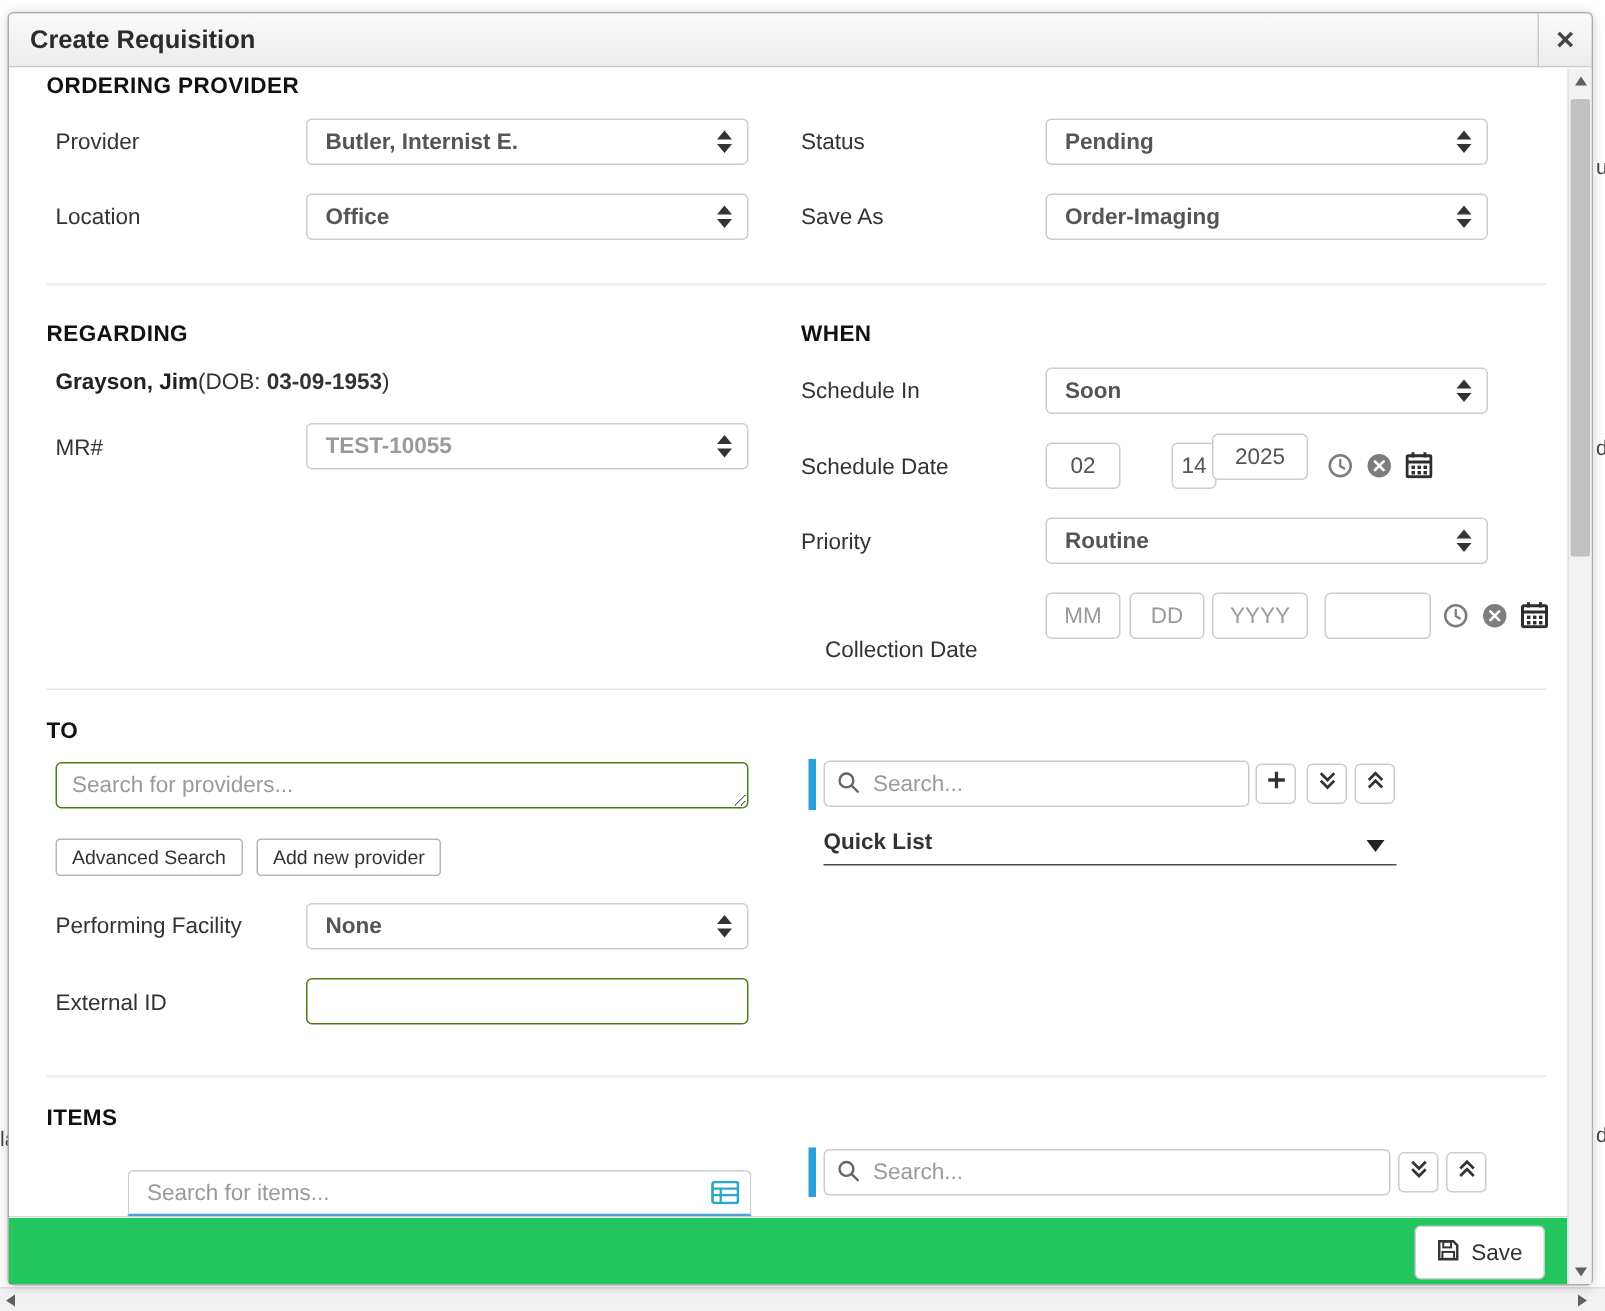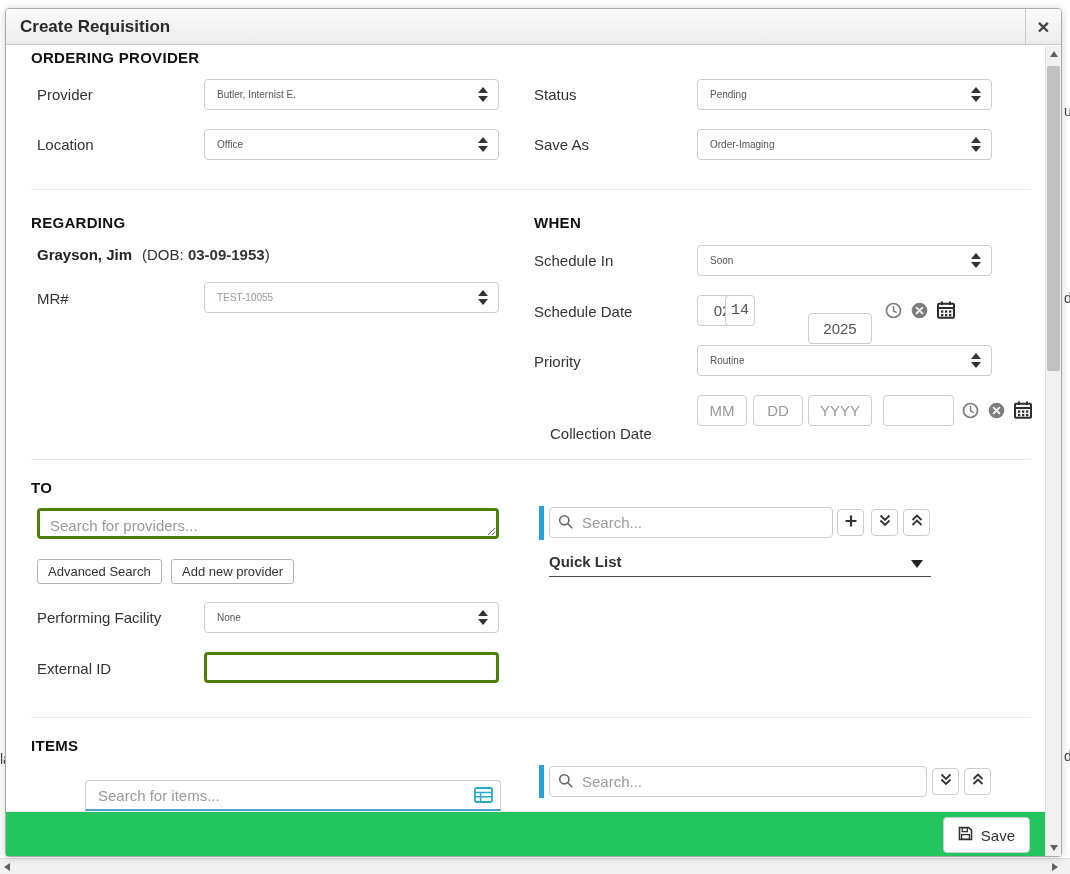--- a/index.html
+++ b/index.html
@@ -19,33 +19,33 @@
   .close-btn { width:36px; border-left:1px solid #c9c9c9; display:flex; align-items:center; justify-content:center;
            font-size:21px; font-weight:bold; color:#444; cursor:pointer; }
 
   
   .h-section { position:absolute; font-size:15px; font-weight:bold; color:#111; letter-spacing:.3px; white-space:nowrap; }
   .lbl { position:absolute; font-size:15px; color:#333; white-space:nowrap; }
   .hr { position:absolute; left:25px; width:1000px; height:1px; background:#e6e6e6; }
 
   .sel { position:absolute; height:31px; background:#fff; border:1px solid #ccc; border-radius:4px;
          display:flex; align-items:center; padding:0 10px 0 12px; cursor:pointer; }
-  .sel-val { font-size:10px; color:#555; white-space:nowrap; overflow:hidden; }
+  .sel-val { font-size:15px; color:#555; white-space:nowrap; overflow:hidden;font-weight:bold; }
   .sel-val.muted { color:#9a9a9a; }
   .sel-caret { margin-left:auto; position:relative; width:10px; height:15px; flex:none; }
   .sel-caret::before { content:""; position:absolute; left:0; top:0;
          border-left:5px solid transparent; border-right:5px solid transparent; border-bottom:6px solid #333; }
   .sel-caret::after  { content:""; position:absolute; left:0; bottom:0;
          border-left:5px solid transparent; border-right:5px solid transparent; border-top:6px solid #333; }
 
   .din { position:absolute; height:31px; border:1px solid #ccc; border-radius:4px; background:#fff;
          text-align:center; font-size:15px; color:#555; font-family:"Liberation Sans",sans-serif; }
   input::placeholder, textarea::placeholder { color:#9a9a9a; opacity:1; }
 
-  .txt { position:absolute; border:3px solid #4d7c0f; border-radius:4px; background:#fff;
+  .txt { position:absolute; border:1px solid #4d7c0f; border-radius:4px; background:#fff;
          font-size:15px; color:#555; padding:5px 10px; font-family:"Liberation Sans",sans-serif; }
   textarea.txt { resize:both; padding-top:6px; }
 
   .btn-sm { position:absolute; height:25px; background:#fff; border:1px solid #b5b5b5; border-radius:3px;
          font-size:13px; color:#333; display:flex; align-items:center; padding:0 10px; cursor:pointer; white-space:nowrap; }
 
   .icon-btn { position:absolute; width:27px; height:27px; background:#fff; border:1px solid #ccc; border-radius:4px;
          display:flex; align-items:center; justify-content:center; cursor:pointer; }
 
   .accent-bar { position:absolute; width:5px; background:#2b9fd8; }
@@ -87,21 +87,21 @@
 
   .hscroll { position:absolute; left:0; right:0; bottom:0; height:16px; background:#f1f1f1; border-top:1px solid #e0e0e0; z-index:1; }
   .hs-btn { position:absolute; top:0; width:16px; height:16px; }
   .hs-left { left:0; } .hs-right { right:8px; }
   .hs-left::after { content:""; position:absolute; top:4px; left:4px;
          border-top:4px solid transparent; border-bottom:4px solid transparent; border-right:6px solid #606060; }
   .hs-right::after { content:""; position:absolute; top:4px; right:4px;
          border-top:4px solid transparent; border-bottom:4px solid transparent; border-left:6px solid #606060; }
 
   .patient-line { position:absolute; left:31px; top:237px; font-size:15px; color:#333; white-space:nowrap; }
-  .patient-line .pname { font-weight:bold; color:#222; margin-right:10px; }
+  .patient-line .pname { font-weight:bold; color:#222; }
   .patient-line .dob-val { font-weight:bold; }
 </style>
 </head>
 <body>
 
 <span class="frag" style="left:0; top:751px;">la</span>
 <span class="frag" style="left:1064px; top:103px;">u</span>
 <span class="frag" style="left:1064px; top:290px;">d</span>
 <span class="frag" style="left:1064px; top:748px;">d</span>
 
@@ -159,22 +159,22 @@
   </div>
 
   <div class="lbl" style="left:528px; top:243px;">Schedule In</div>
   <div class="sel" style="left:691px; top:236px; width:295px;">
     <span class="sel-val">Soon</span>
     <span class="sel-caret"></span>
   </div>
 
   <div class="lbl" style="left:528px; top:294px;">Schedule Date</div>
   <input class="din" style="left: 691px; top: 286px; width: 50px;" value="02">
-  <input class="din" style="left: 719px; top: 286px; width: 30px; font-family: Liberation Mono, monospace;" value="14">
-  <input class="din" style="left: 802px; top: 304px; width: 64px;" value="2025">
+  <input class="din" style="left: 775px; top: 286px; width: 30px;" value="14">
+  <input class="din" style="left: 802px; top: 280px; width: 64px;" value="2025">
   <span class="svg-ic" style="left:879px; top:293px;">
     <svg width="17" height="17" viewBox="0 0 17 17">
         <circle cx="8.5" cy="8.5" r="7" fill="none" stroke="#7d7d7d" stroke-width="1.7"></circle>
         <path d="M8.5 4.6V8.7l2.7 1.6" fill="none" stroke="#7d7d7d" stroke-width="1.5" stroke-linecap="round"></path>
       </svg>
   </span>
   <span class="svg-ic" style="left:905px; top:293px;">
     <svg width="17" height="17" viewBox="0 0 17 17">
         <circle cx="8.5" cy="8.5" r="7.8" fill="#7d7d7d"></circle>
         <path d="M5.6 5.6l5.8 5.8M11.4 5.6l-5.8 5.8" stroke="#fff" stroke-width="1.8" stroke-linecap="round"></path>

